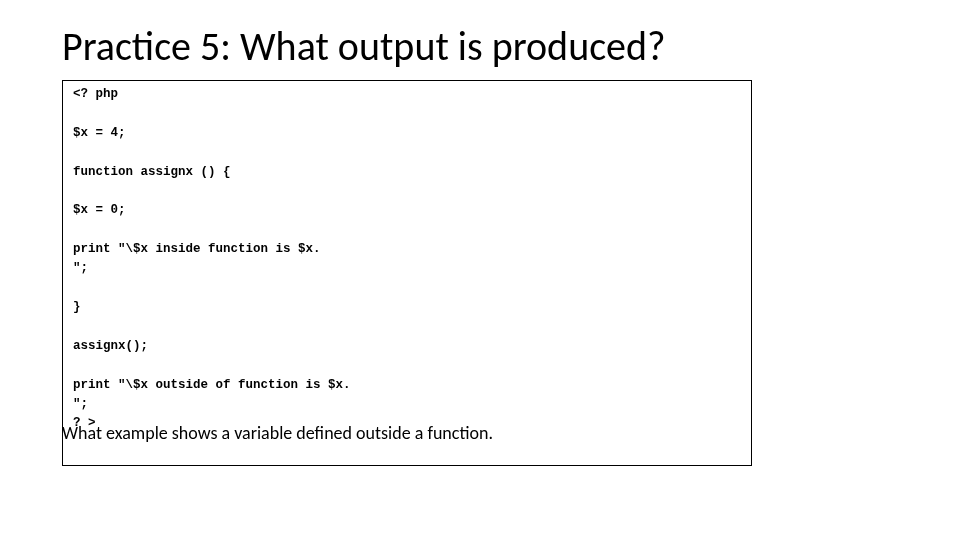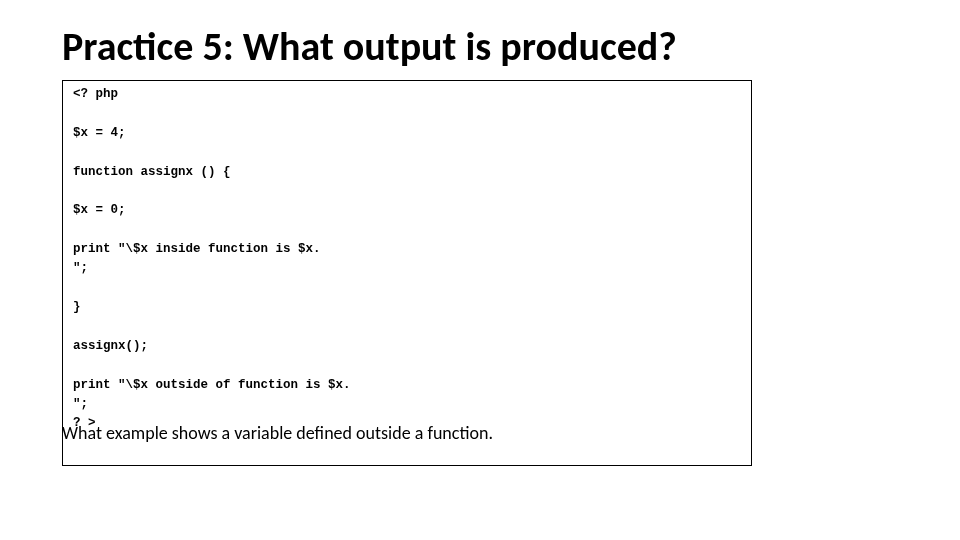--- a/index.html
+++ b/index.html
@@ -15,21 +15,21 @@
     position: relative;
     width: 960px;
     height: 540px;
     box-sizing: border-box;
   }
   .title {
     position: absolute;
     left: 62px;
     top: 22px;
     font-size: 40px;
-    font-weight: 700;
+    font-weight: 400;
     color: #000000;
     letter-spacing: 0px;
   }
   .code-box {
     position: absolute;
     left: 62px;
     top: 80px;
     width: 690px;
     height: 386px;
     border: 1px solid #000000;

